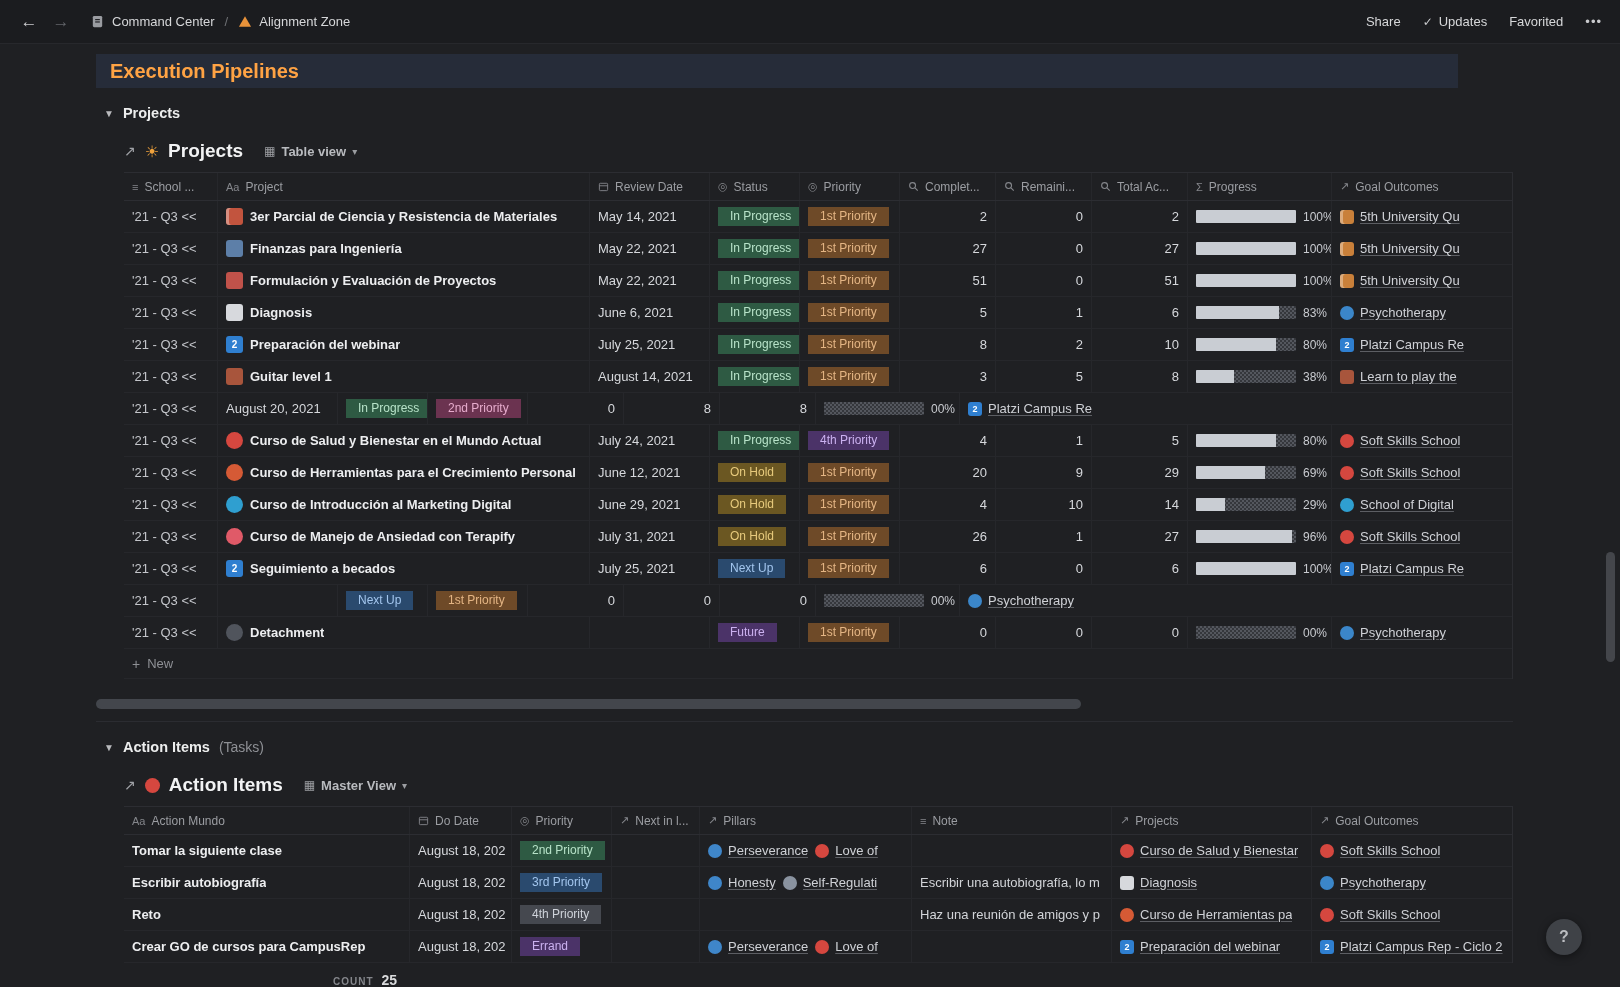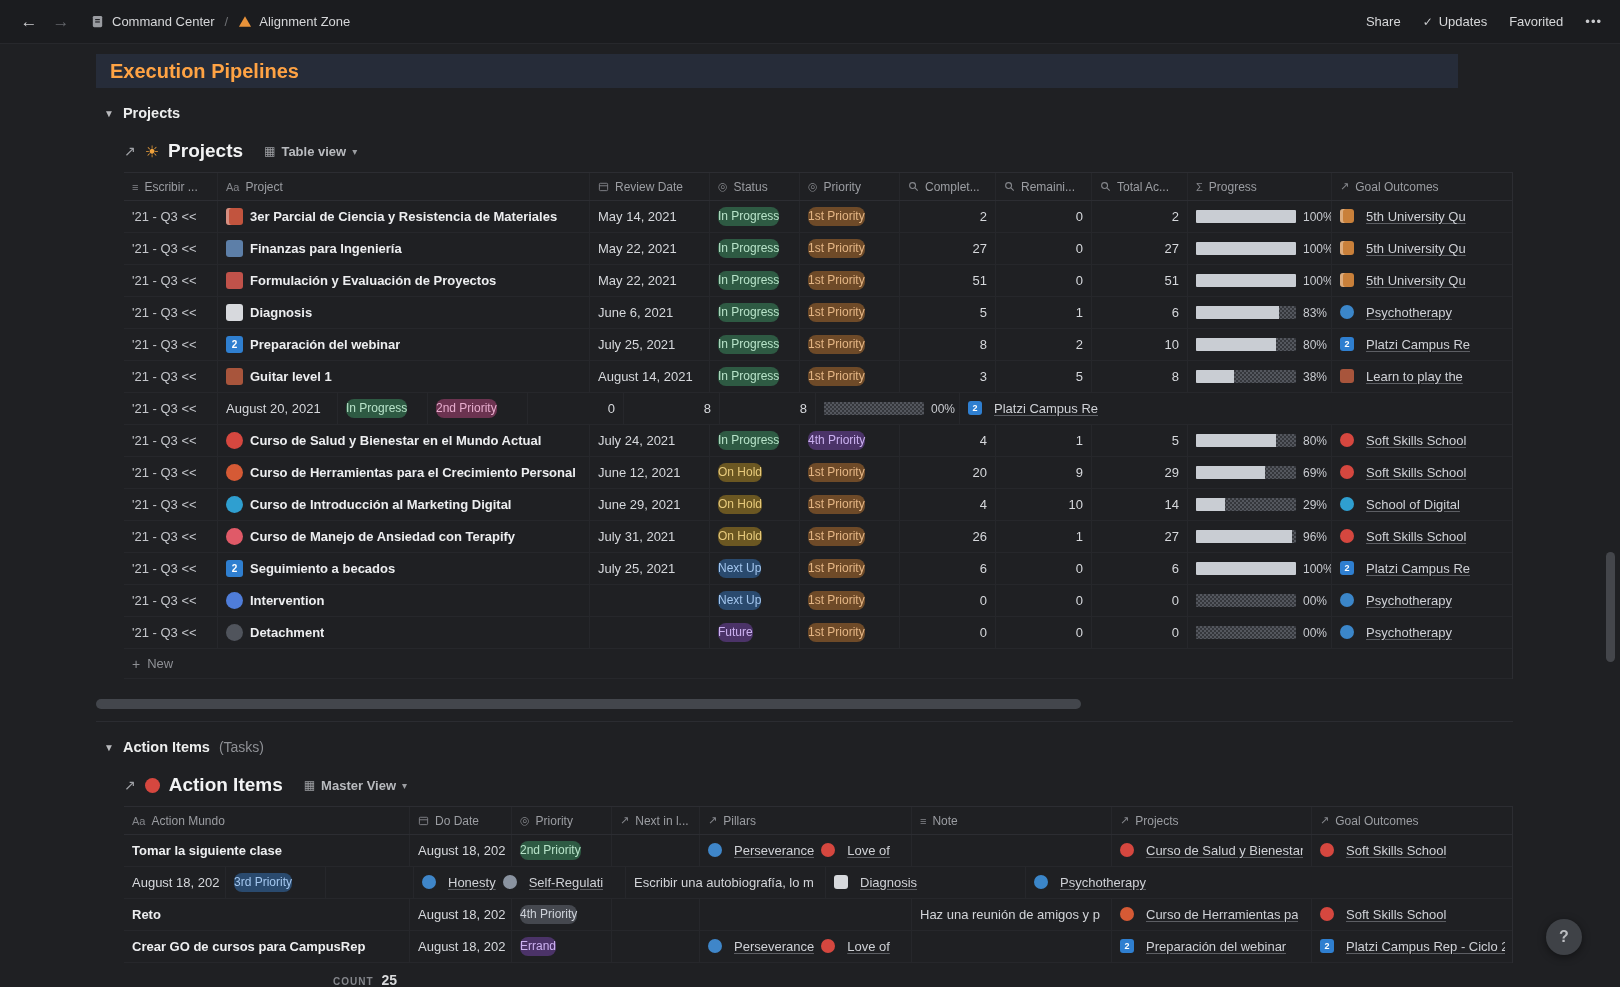--- a/index.html
+++ b/index.html
@@ -59,29 +59,29 @@
   .proj-name{font-weight:700;color:#edeef0;overflow:hidden;white-space:nowrap}
 
   
   .pc-quarter{width:94px}.pc-project{width:372px}.pc-date{width:120px}.pc-status{width:90px}
   .pc-priority{width:100px}.pc-completed{width:96px}.pc-remaining{width:96px}.pc-total{width:96px}
   .pc-progress{width:144px}.pc-goal{width:181px}
   
   .ac-action{width:286px}.ac-dodate{width:102px}.ac-priority{width:100px}.ac-next{width:88px}
   .ac-pillars{width:212px}.ac-note{width:200px}.ac-projects{width:200px}.ac-goal{width:201px}
 
-  .tag{display:inline-block;padding:2px 0;border-radius:8px;font-size:12px;line-height:15px;white-space:nowrap}
+  .tag{display:inline-block;padding:2px 12px;border-radius:0;font-size:12px;line-height:15px;white-space:nowrap}
 
   .chip{display:inline-flex;align-items:center;justify-content:center;width:17px;height:17px;
     border-radius:50%;font-size:10px;font-weight:700;color:#fff;flex:none}
   .chip.sq{border-radius:3px}
   .chip.book{border-radius:3px;box-shadow:inset 3px 0 0 rgba(255,255,255,.35)}
   .chip.sm{width:14px;height:14px;font-size:9px}
 
-  .relwrap{display:inline-flex;align-items:flex-start;gap:12px;overflow:hidden;cursor:pointer}
+  .relwrap{display:inline-flex;align-items:center;gap:6px;overflow:hidden;cursor:pointer}
   .rel-label{color:#cfd1d6;text-decoration:underline;text-decoration-color:#5c5e63;
     text-underline-offset:2px;overflow:hidden;white-space:nowrap}
 
   .pbar{width:100px;height:13px;border-radius:1px;overflow:hidden;flex:none;
     background:repeating-conic-gradient(#35373c 0% 25%, #54575e 0% 50%) 0 0/4px 4px}
   .pfill{height:100%;background:#c9cdd3}
   .ppct{font-size:12px;color:#c9cbd0}
 
   .new-row{display:flex;align-items:center;height:30px;color:#8e9095;padding-left:8px;gap:7px;
     border-bottom:1px solid #26272b;cursor:pointer}
@@ -151,21 +151,21 @@
     <span class="grid">▦</span>
     <span>Table view</span>
     <span class="caret">▾</span>
   </span>
 </div>
 
 <div class="table">
   <div class="thead">
       <div class="th pc-quarter">
         <span class="hic">≡</span>
-        <span>Escribir ...</span>
+        <span>School ...</span>
       </div>
       <div class="th pc-project">
         <span class="hic">Aa</span>
         <span>Project</span>
       </div>
       <div class="th pc-date">
         <span class="hic">
           <svg width="11" height="11" viewBox="0 0 12 12">
             <rect x="1.5" y="2.5" width="9" height="8" rx="1" fill="none" stroke="currentColor" stroke-width="1"></rect>
             <line x1="1.5" y1="5.2" x2="10.5" y2="5.2" stroke="currentColor" stroke-width="1"></line>
@@ -557,24 +557,20 @@
         </div>
         <div class="td pc-goal">
           <span class="relwrap">
             <span class="chip sq sm" style="background: rgb(47, 127, 208);">2</span>
             <span class="rel-label">Platzi Campus Re</span>
           </span>
         </div>
       </div>
       <div class="trow">
         <div class="td pc-quarter qtr">'21 - Q3 &lt;&lt;</div>
-        <div class="td pc-project">
-          <span class="chip" style="background: rgb(79, 125, 217);"></span>
-          <span class="proj-name">Intervention</span>
-        </div>
         <div class="td pc-date dt"></div>
         <div class="td pc-status">
           <span class="tag" style="background: rgb(42, 74, 110); color: rgb(163, 198, 238);">Next Up</span>
         </div>
         <div class="td pc-priority">
           <span class="tag" style="background: rgb(110, 74, 40); color: rgb(228, 181, 132);">1st Priority</span>
         </div>
         <div class="td pc-completed num">0</div>
         <div class="td pc-remaining num">0</div>
         <div class="td pc-total num">0</div>
@@ -718,20 +714,23 @@
           </span>
         </div>
         <div class="td ac-goal">
           <span class="relwrap">
             <span class="chip sm" style="background: rgb(213, 71, 63);"></span>
             <span class="rel-label">Soft Skills School</span>
           </span>
         </div>
       </div>
       <div class="trow">
+        <div class="td ac-action">
+          <span class="proj-name">Escribir autobiografía</span>
+        </div>
         <div class="td ac-dodate dt">August 18, 202</div>
         <div class="td ac-priority">
           <span class="tag" style="background: rgb(42, 74, 110); color: rgb(163, 198, 238);">3rd Priority</span>
         </div>
         <div class="td ac-next"></div>
         <div class="td ac-pillars">
           <span class="relwrap">
             <span class="chip sm" style="background: rgb(63, 134, 201);"></span>
             <span class="rel-label">Honesty</span>
           </span>

